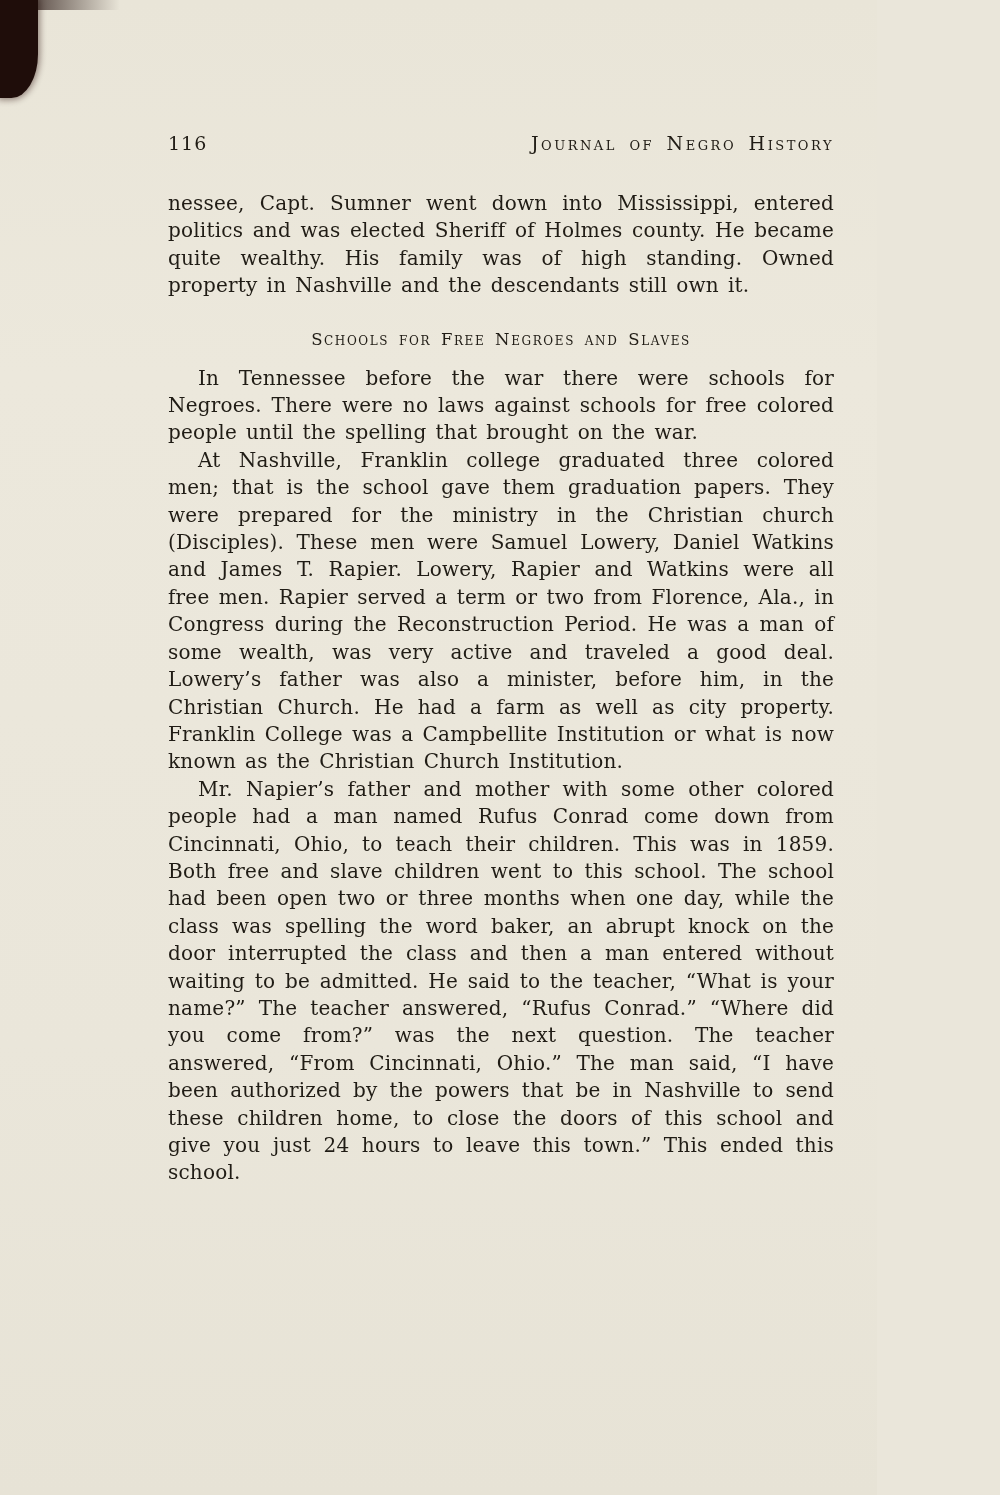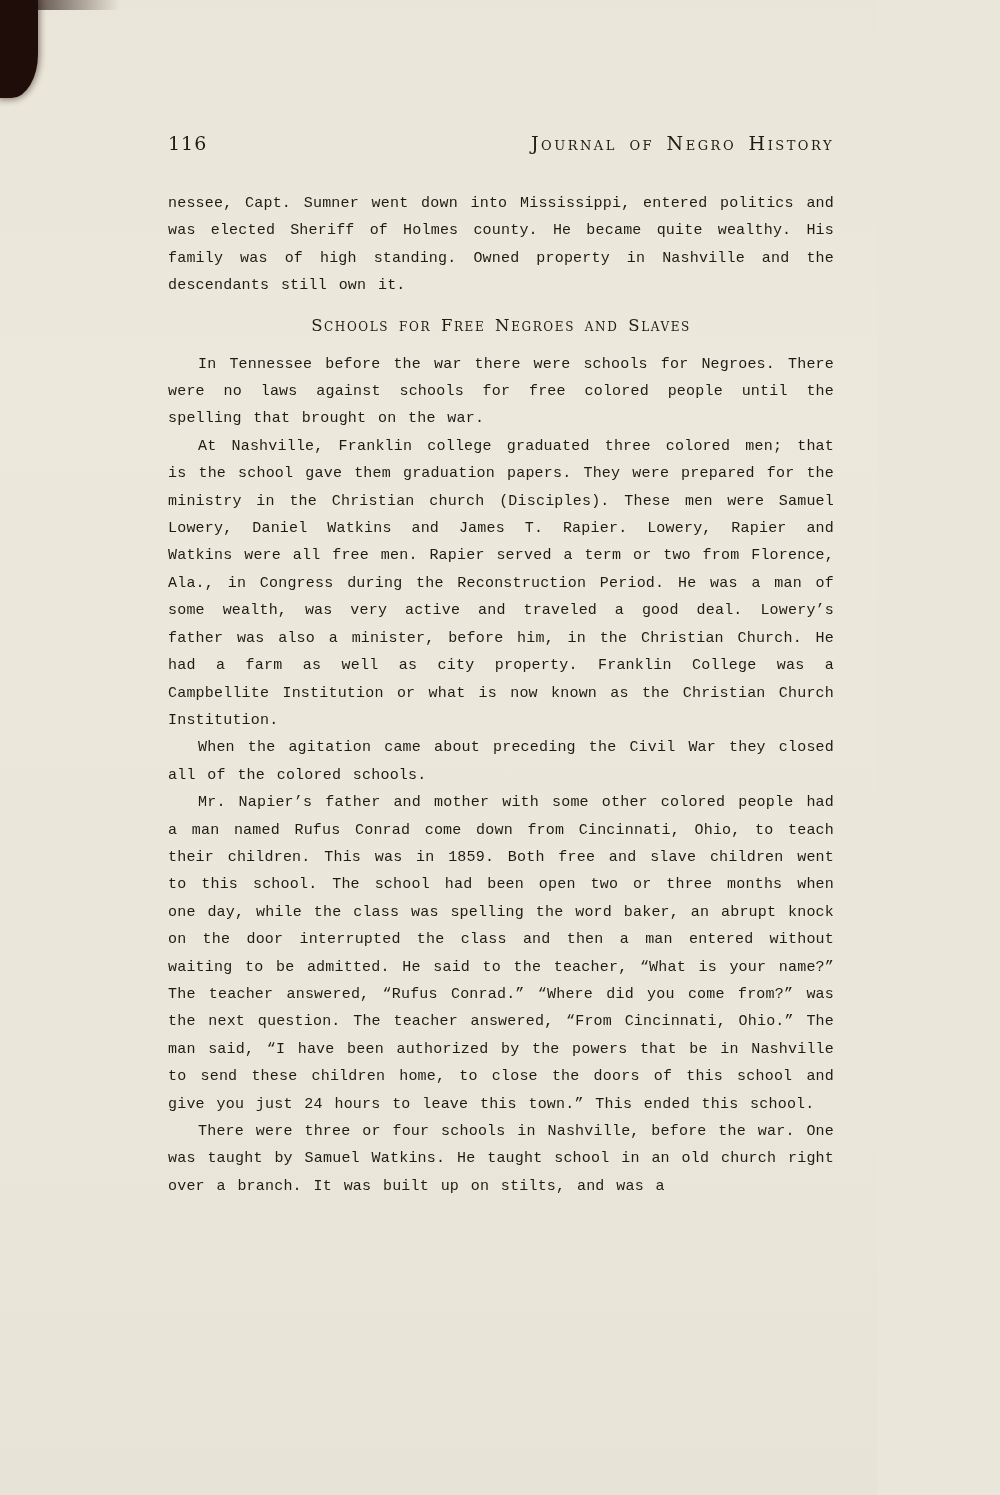--- a/index.html
+++ b/index.html
@@ -55,36 +55,35 @@
   }
   .running-title{
     display:block;
     text-align:right;
     font-variant:small-caps;
     font-size:19px;
     letter-spacing:2.5px;
     word-spacing:4px;
   }
   p{
-    font-size:15px;
+    font-size:20px;
     line-height:27.4px;
     text-align:justify;
     word-spacing:2.5px;
     letter-spacing:.2px;
-    font-family:Liberation Mono, monospace;
   }
   p.indent{text-indent:30px;}
   .section-heading{
     font-variant:small-caps;
     font-weight:normal;
     font-size:16.5px;
     letter-spacing:1.6px;
     word-spacing:3px;
     text-align:center;
-    margin-top:16px;
+    margin-top:30px;
     margin-bottom:16px;
   }
 </style>
 </head>
 <body>
 
 <div class="page">
 
   <div class="artifact"></div>
   <div class="artifact-top"></div>
@@ -95,18 +94,16 @@
       <span class="pagenum">116</span>
       <span class="running-title">Journal of Negro History</span>
     </div>
 
     <p class="noindent">nessee, Capt. Sumner went down into Mississippi, entered politics and was elected Sheriff of Holmes county.  He became quite wealthy.  His family was of high standing.  Owned property in Nashville and the descendants still own it.</p>
 
     <h2 class="section-heading">Schools for Free Negroes and Slaves</h2>
 
     <p class="indent">In Tennessee before the war there were schools for Negroes. There were no laws against schools for free colored people until the spelling that brought on the war.</p>
     <p class="indent">At Nashville, Franklin college graduated three colored men; that is the school gave them graduation papers.  They were prepared for the ministry in the Christian church (Disciples).  These men were Samuel Lowery, Daniel Watkins and James T. Rapier. Lowery, Rapier and Watkins were all free men.  Rapier served a term or two from Florence, Ala., in Congress during the Reconstruction Period.  He was a man of some wealth, was very active and traveled a good deal.  Lowery’s father was also a minister, before him, in the Christian Church.  He had a farm as well as city property.  Franklin College was a Campbellite Institution or what is now known as the Christian Church Institution.</p>
-    <p class="indent">When the agitation came about preceding the Civil War they closed all of the colored schools.</p>
     <p class="indent">Mr. Napier’s father and mother with some other colored people had a man named Rufus Conrad come down from Cincinnati, Ohio, to teach their children.  This was in 1859.  Both free and slave children went to this school.  The school had been open two or three months when one day, while the class was spelling the word baker, an abrupt knock on the door interrupted the class and then a man entered without waiting to be admitted.  He said to the teacher, “What is your name?”  The teacher answered, “Rufus Conrad.” “Where did you come from?” was the next question.  The teacher answered, “From Cincinnati, Ohio.”  The man said, “I have been authorized by the powers that be in Nashville to send these children home, to close the doors of this school and give you just 24 hours to leave this town.”  This ended this school.</p>
-    <p class="indent">There were three or four schools in Nashville, before the war. One was taught by Samuel Watkins.  He taught school in an old church right over a branch.  It was built up on stilts, and was a</p>
 
   </div>
 </div>
 
 </body></html>

